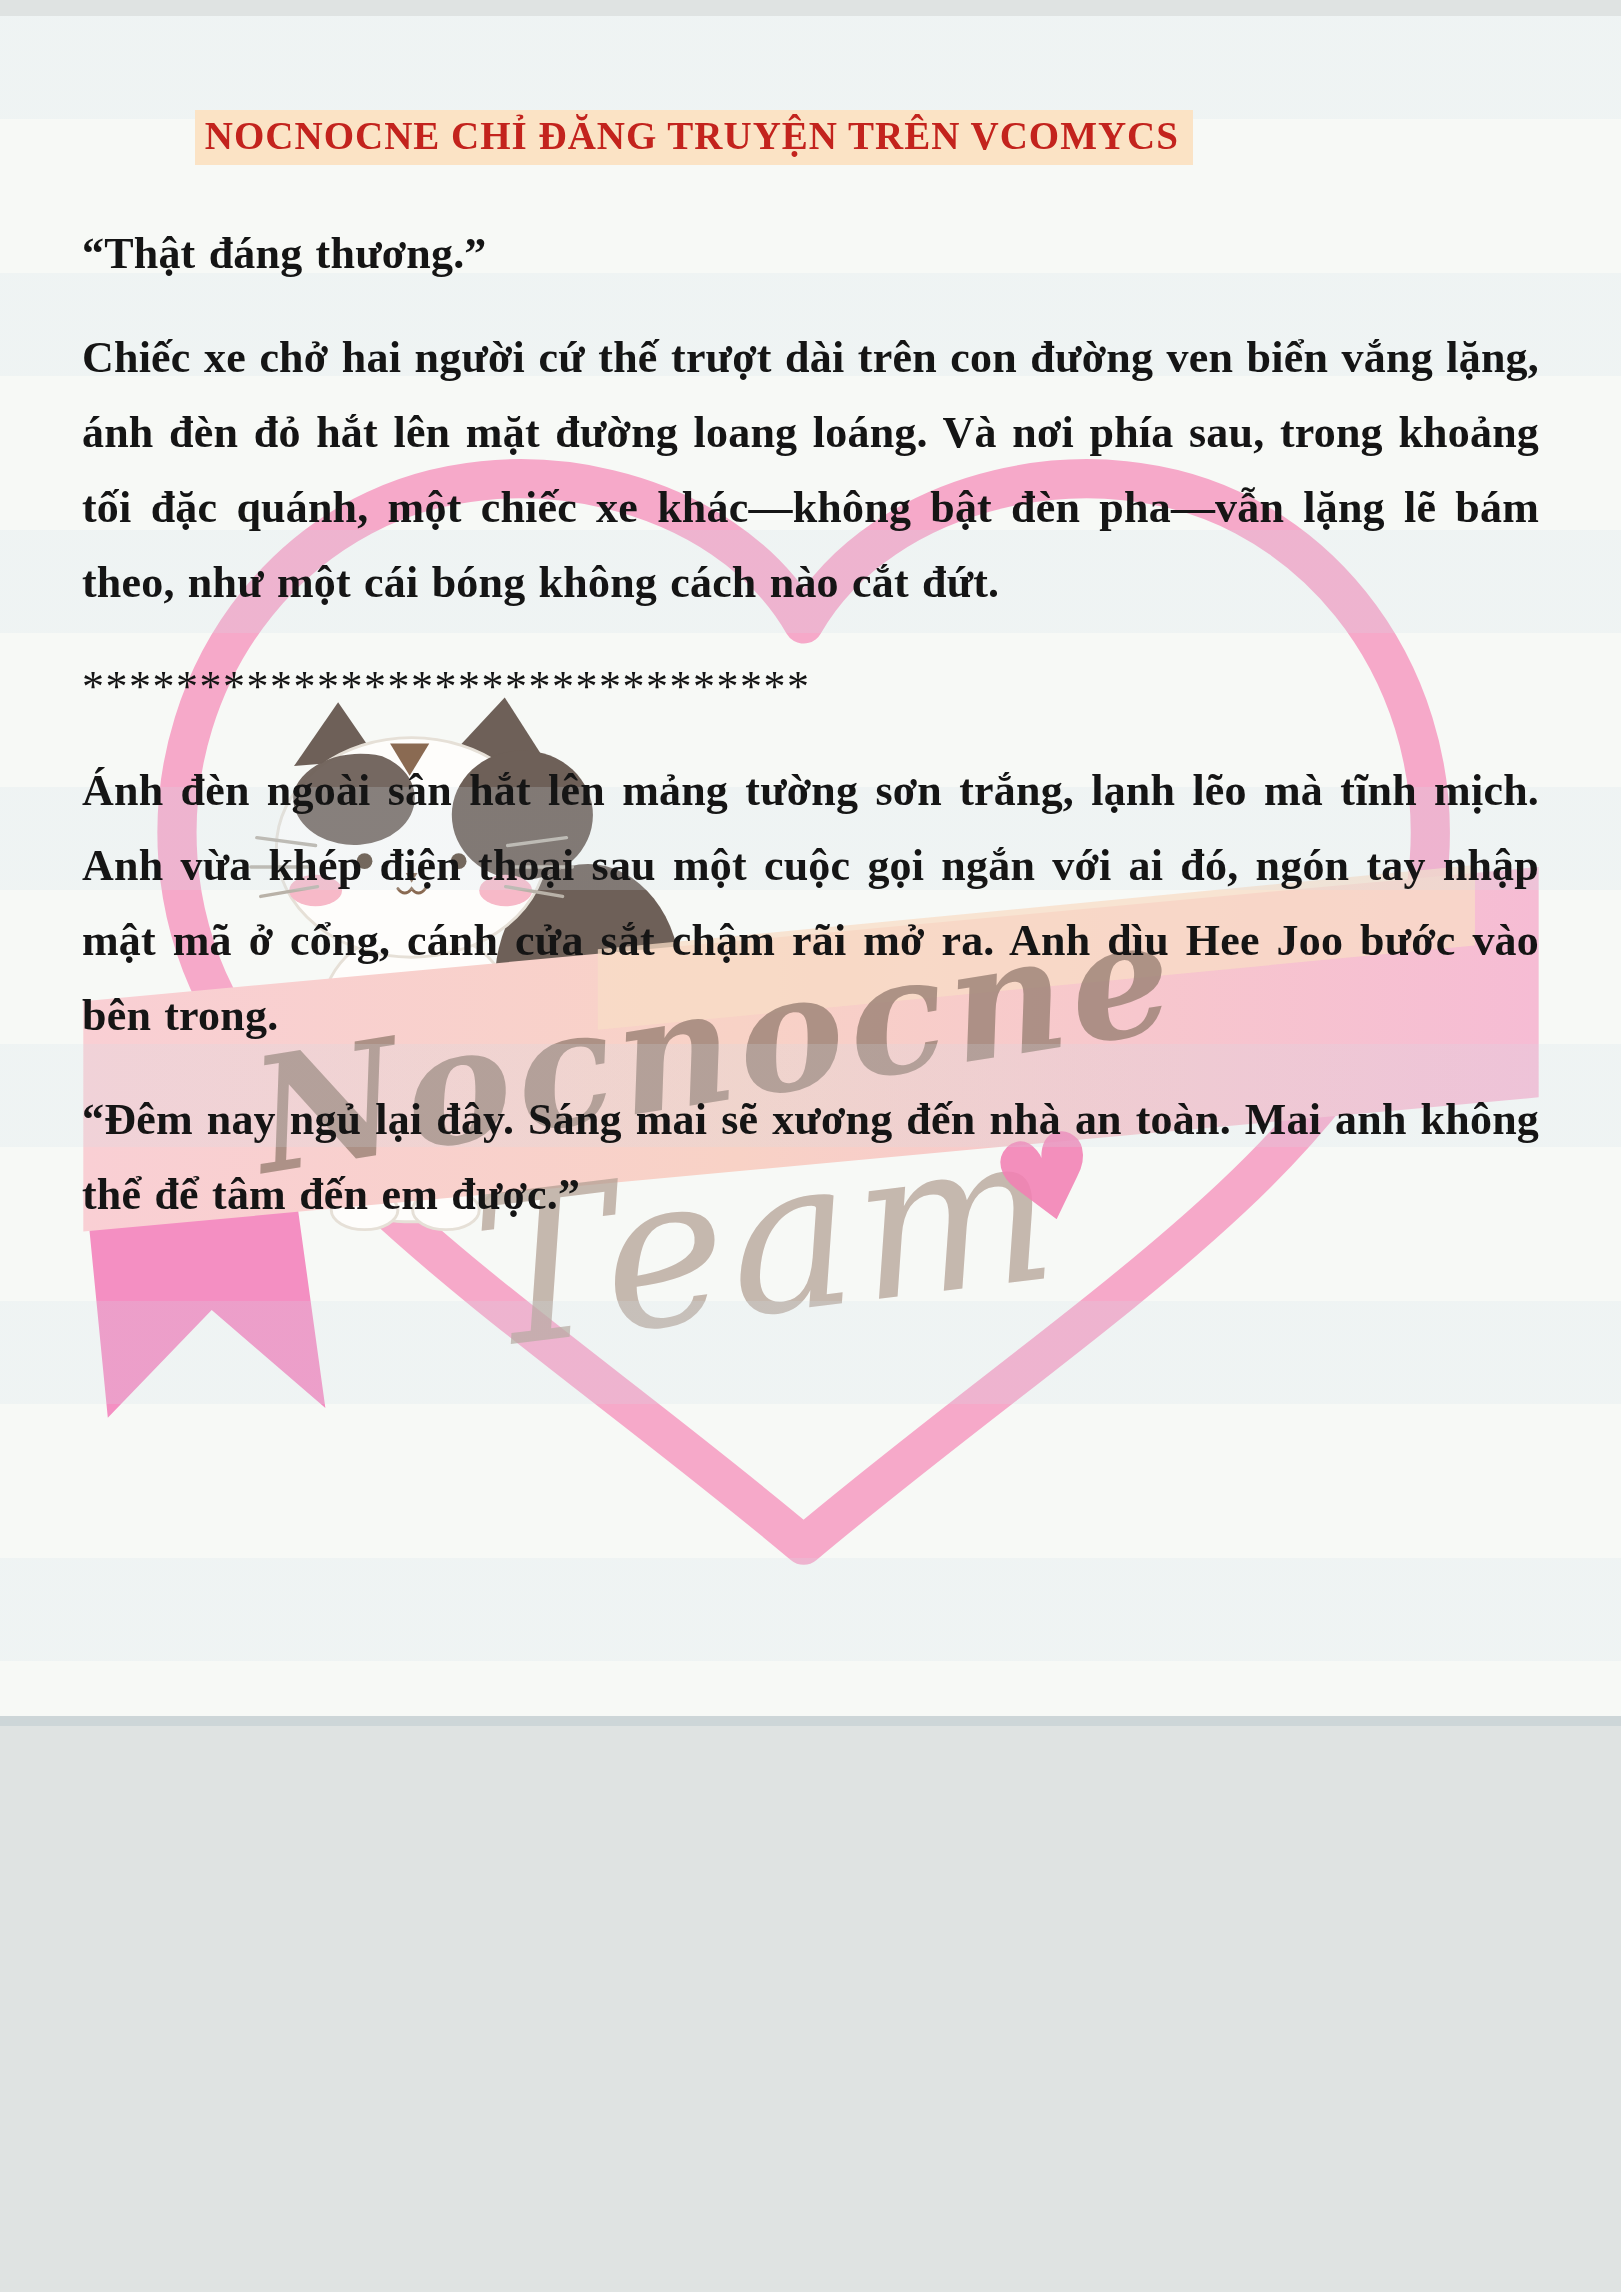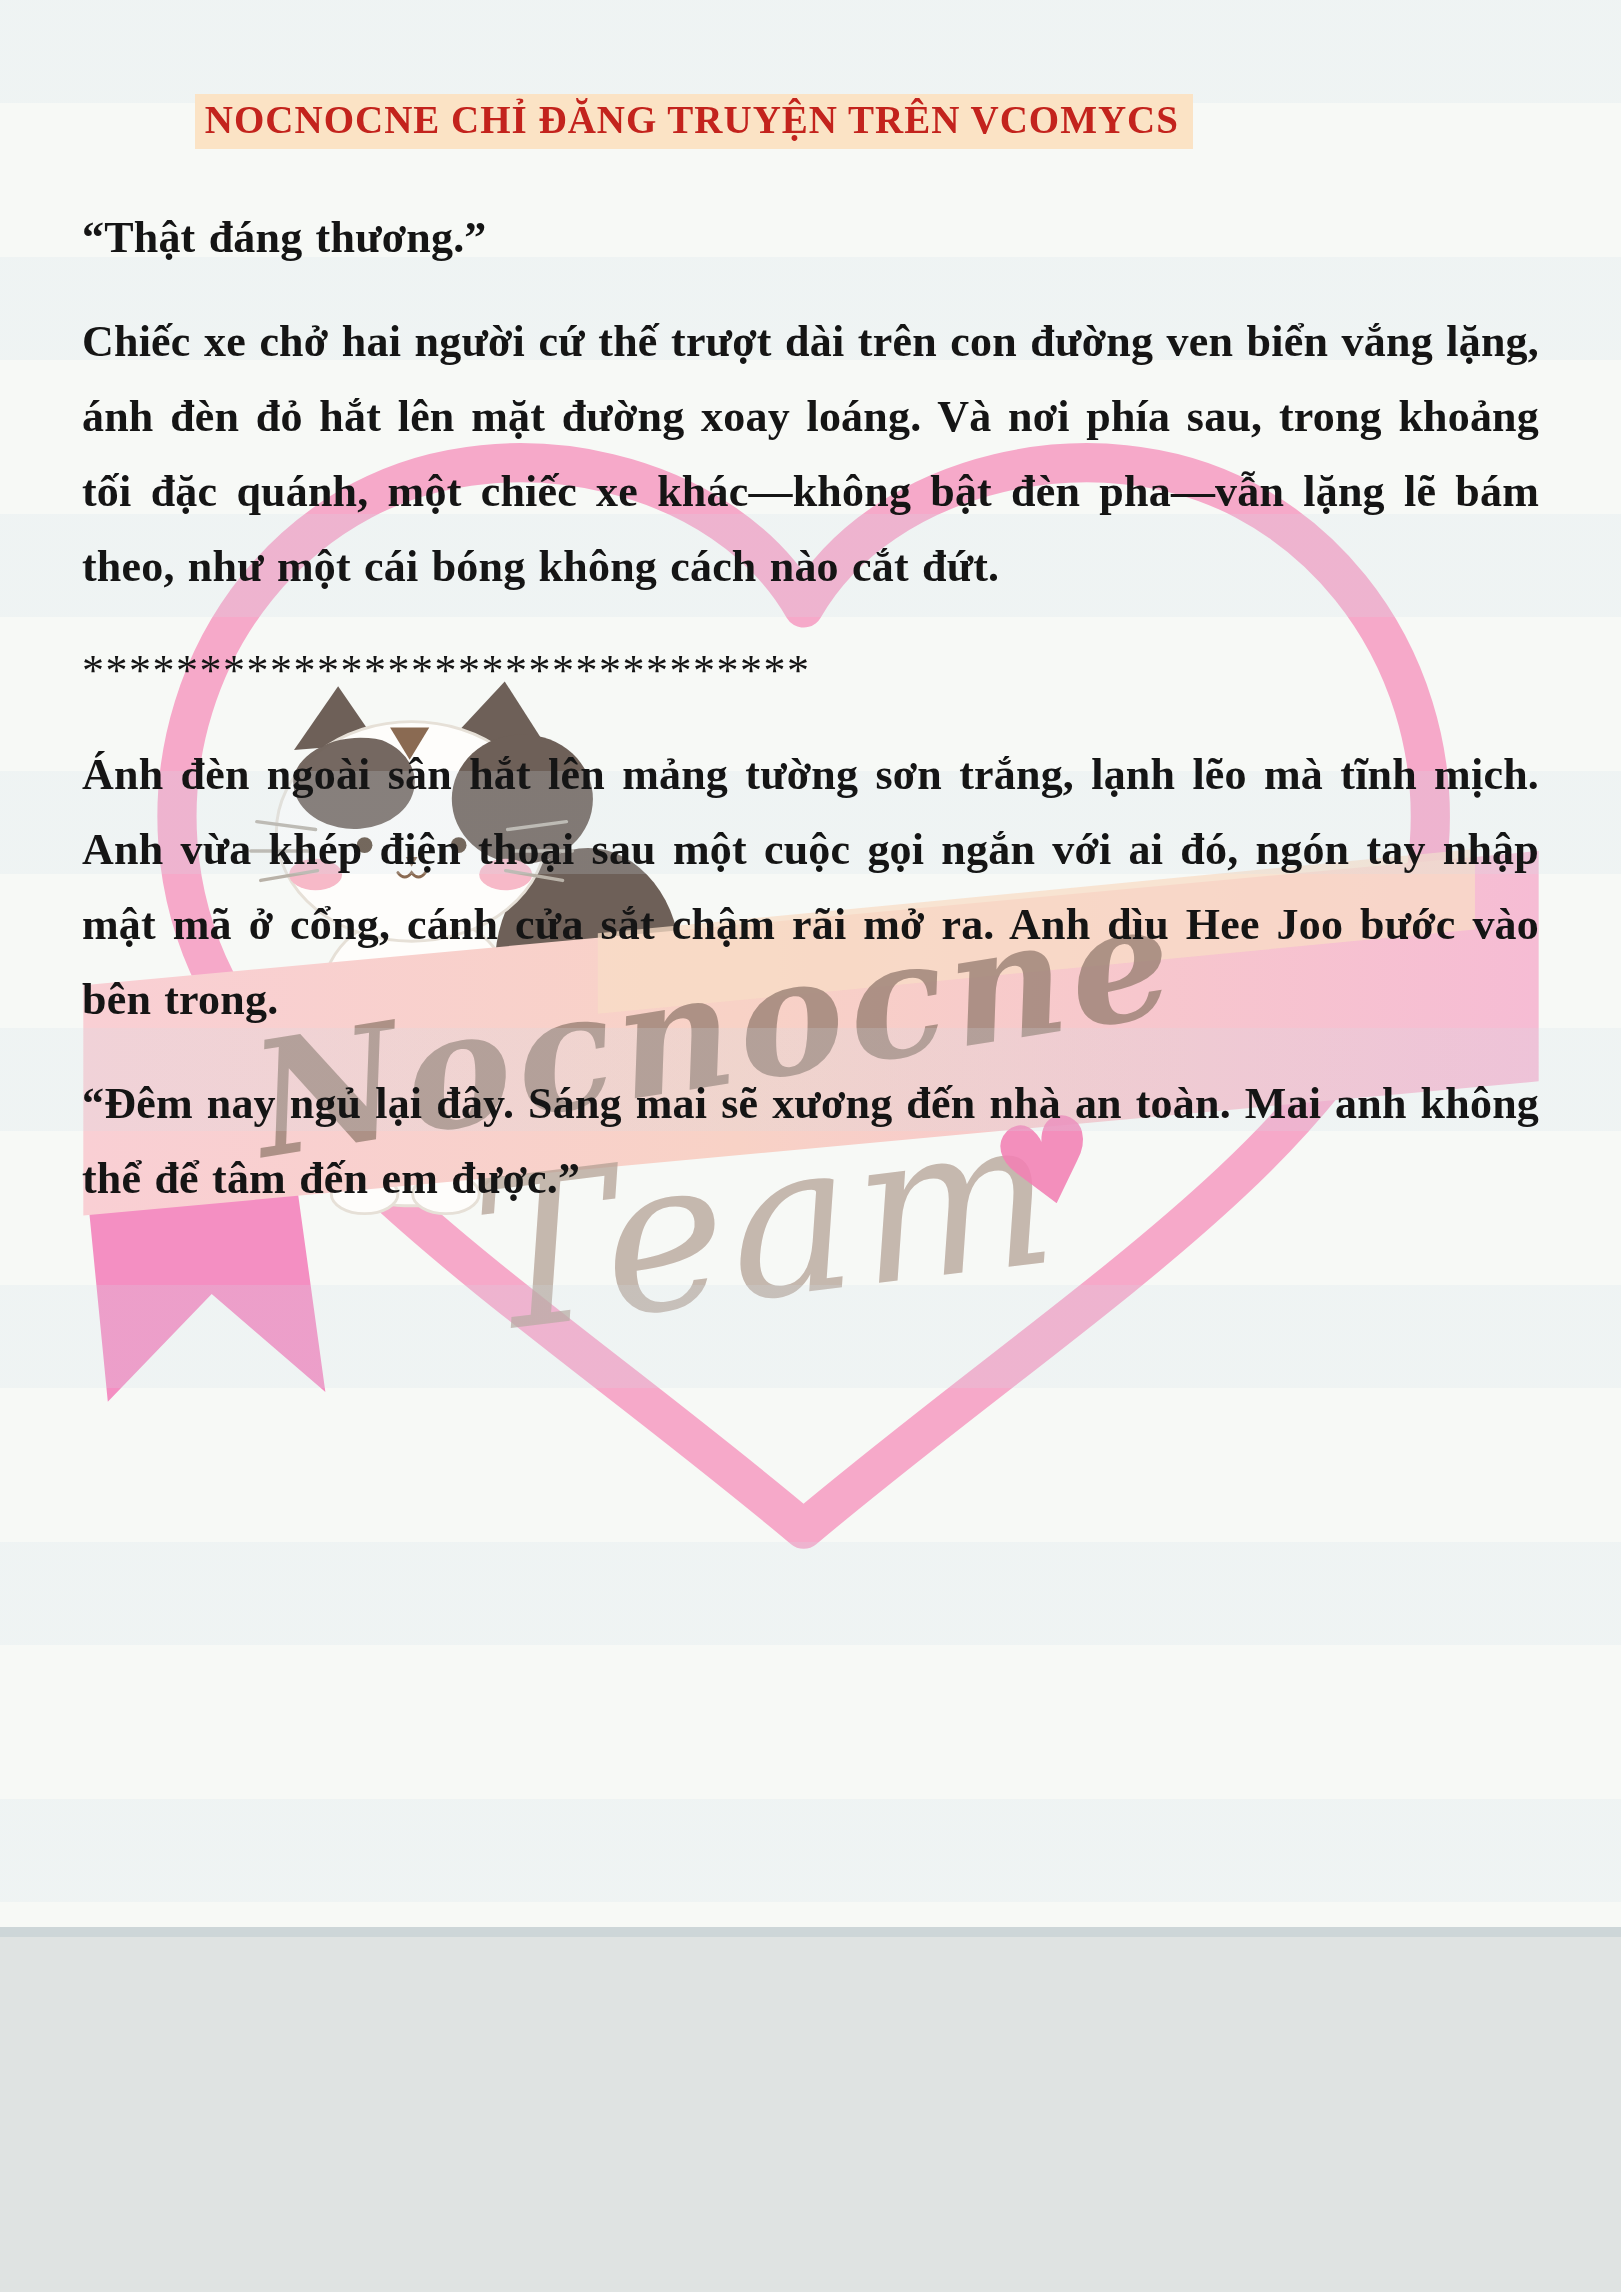--- a/index.html
+++ b/index.html
@@ -1,19 +1,19 @@
 <!DOCTYPE html>
 <html><head>
 <meta charset="utf-8">
 <style>
   html,body{margin:0;padding:0;background:#dfe3e2;}
   .page{
     position:relative;
-    width:1621px;height:1937px;
-    margin:0 auto;
+    width:1621px;height:1710px;
+    margin:16px auto;
     background:#f7f9f6;
     overflow:hidden;
     font-family:"Liberation Serif",serif;
   }
   
   .watermark{position:absolute;inset:0;z-index:1;}
   .wm-svg{position:absolute;left:0;top:0;}
   .wm-script{
     position:absolute;left:250px;top:936px;
     font-family:"DejaVu Serif",serif;
@@ -150,21 +150,21 @@
     <div class="wm-team">Team</div>
     <div class="wm-heart-small">♥</div>
   </div>
 
   <div class="bands"></div>
 
   <div class="content">
     <div class="header-highlight">NOCNOCNE CHỈ ĐĂNG TRUYỆN TRÊN VCOMYCS</div>
 
     <p class="para">“Thật đáng thương.”</p>
-    <p class="para">Chiếc xe chở hai người cứ thế trượt dài trên con đường ven biển vắng lặng, ánh đèn đỏ hắt lên mặt đường xoay loáng. Và nơi phía sau, trong khoảng tối đặc quánh, một chiếc xe khác—không bật đèn pha—vẫn lặng lẽ bám theo, như một cái bóng không cách nào cắt đứt.</p>
+    <p class="para">Chiếc xe chở hai người cứ thế trượt dài trên con đường ven biển vắng lặng, ánh đèn đỏ hắt lên mặt đường loang loáng. Và nơi phía sau, trong khoảng tối đặc quánh, một chiếc xe khác—không bật đèn pha—vẫn lặng lẽ bám theo, như một cái bóng không cách nào cắt đứt.</p>
 
     <p class="divider">*******************************</p>
 
     <p class="para">Ánh đèn ngoài sân hắt lên mảng tường sơn trắng, lạnh lẽo mà tĩnh mịch. Anh vừa khép điện thoại sau một cuộc gọi ngắn với ai đó, ngón tay nhập mật mã ở cổng, cánh cửa sắt chậm rãi mở ra. Anh dìu Hee Joo bước vào bên trong.</p>
     <p class="para">“Đêm nay ngủ lại đây. Sáng mai sẽ xương đến nhà an toàn. Mai anh không thể để tâm đến em được.”</p>
   </div>
 
   <div class="logo">
     <svg width="314" height="118" viewBox="0 0 320 120">
       <defs>

